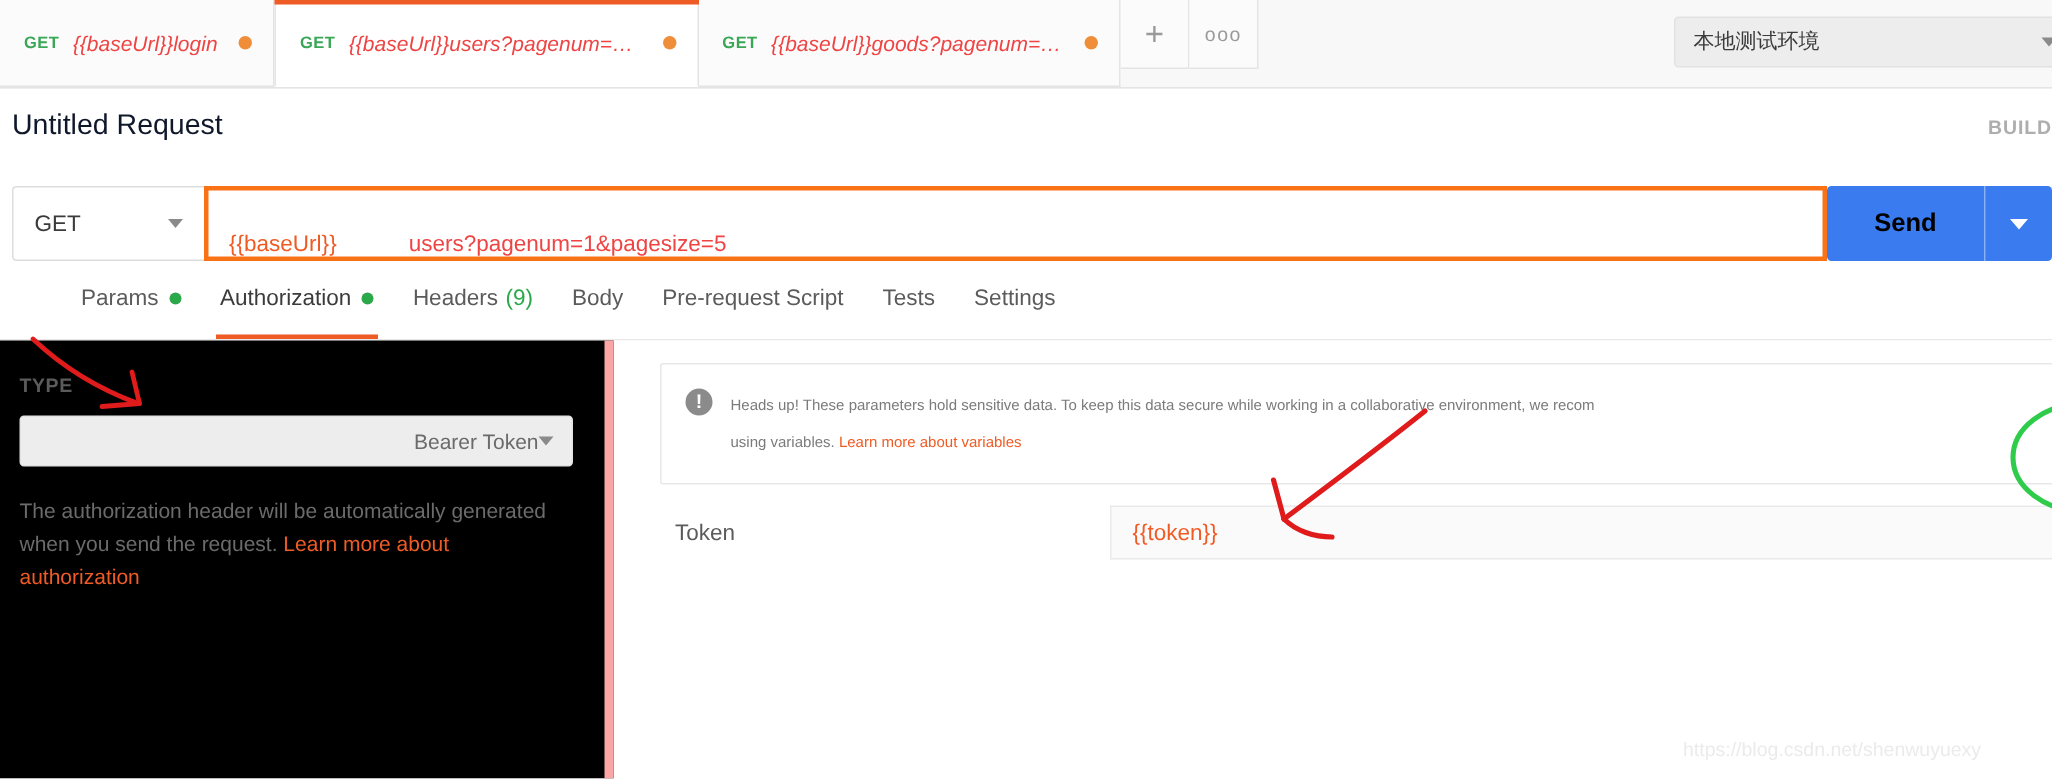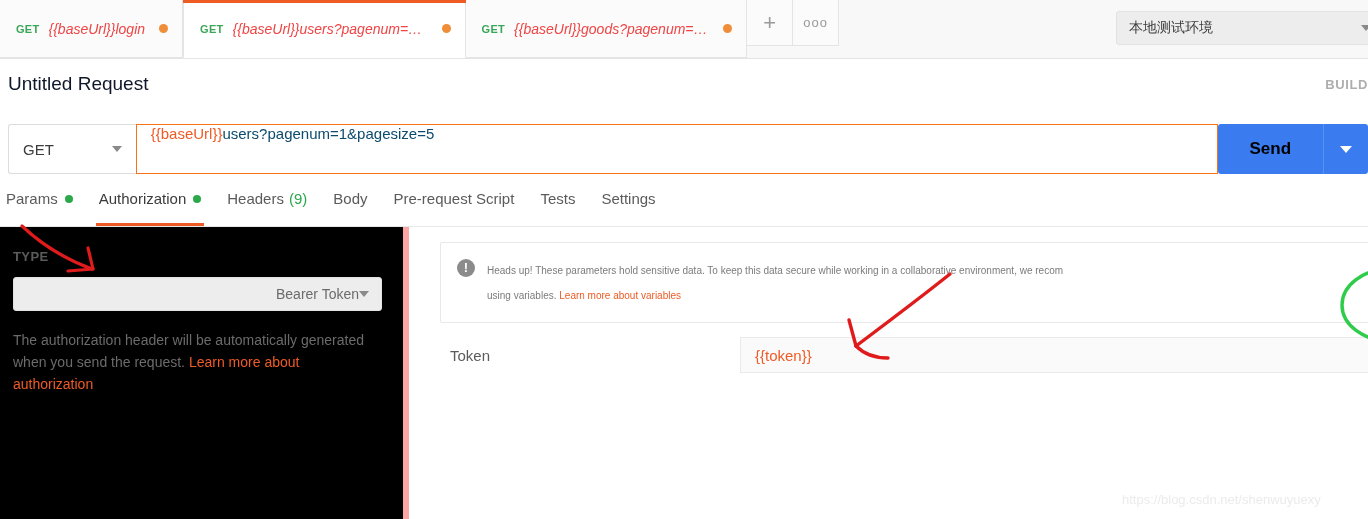--- a/index.html
+++ b/index.html
@@ -162,32 +162,32 @@
     display: flex;
     align-items: center;
     padding: 0 14px;
     border-radius: 3px 0 0 3px;
     cursor: pointer;
   }
   .method-box .m-text { flex: 1; font-size: 15px; color: #3b3b3b; }
   .url-input {
     width: 1096px;
     height: 50px;
-    border: 1px solid #f97316;
-    background: #ffffff;
-    display: flex;
-    align-items: flex-start;
+    border: 3px solid #f97316;
+    background: #ffffff;
+    display: flex;
+    align-items: flex-end;
     padding: 0 14px;
     font-size: 15px;
     cursor: text;
     overflow: hidden;
     white-space: nowrap;
   }
   .var { color: #ef5b25; }
-  .url-rest { color: #0c4a6e; }
+  .url-rest { color: #ef4444; margin-left: 48px; }
   .send-btn {
     width: 106px;
     height: 50px;
     background: #3a7bef;
     color: #000000;
     font-size: 17px;
     font-weight: bold;
     display: flex;
     align-items: center;
     justify-content: center;
@@ -214,20 +214,21 @@
 
   
   .subtabs {
     position: absolute;
     top: 190px; left: 0;
     width: 1368px;
     height: 37px;
     display: flex;
     align-items: flex-start;
     border-bottom: 1px solid #e8e8e8;
+    padding-left: 48px;
   }
   .subtab {
     position: relative;
     height: 36px;
     display: flex;
     align-items: flex-start;
     padding: 0 13px;
     font-size: 15px;
     color: #5b5b5b;
     cursor: pointer;

